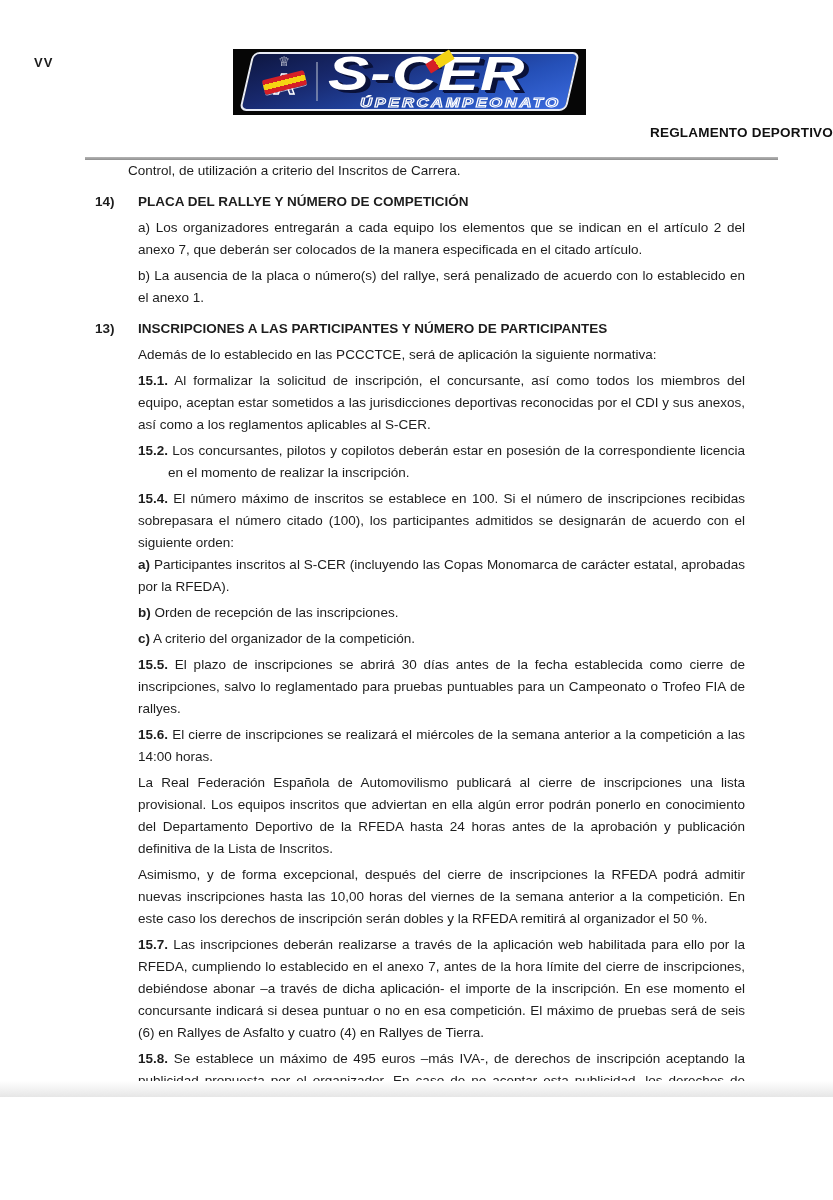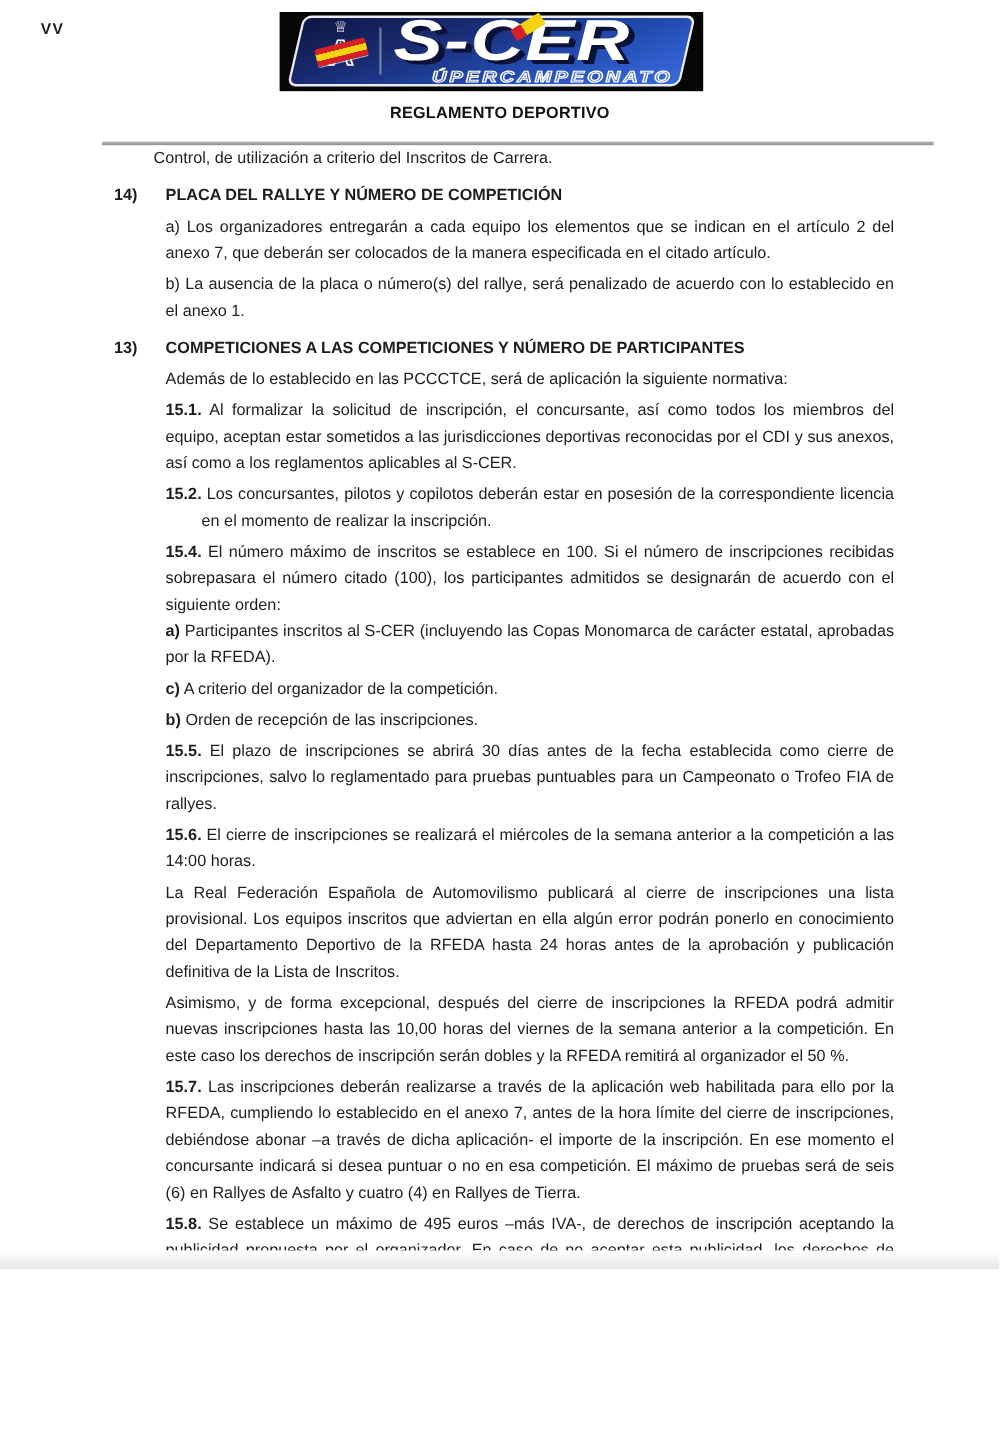--- a/index.html
+++ b/index.html
@@ -1,17 +1,17 @@
 <!DOCTYPE html>
 <html><head>
 <meta charset="utf-8">
 <style>
   html,body{margin:0;padding:0;}
   body{font-family:"Liberation Sans",sans-serif;background:#ffffff;}
-  .page{position:relative;width:833px;height:1058px;background:#ffffff;overflow:hidden;}
+  .page{position:relative;width:833px;height:1058px;background:#ffffff;overflow:hidden;margin-top:39px;}
 
   
   .watermark{position:absolute;left:34px;top:16px;font-size:13px;font-weight:bold;color:#1c1c1c;letter-spacing:1px;}
 
   
   .logo-black{position:absolute;left:233px;top:10px;width:353px;height:66px;background:#060606;}
   .logo-blue{position:absolute;left:13px;top:3px;right:13px;bottom:4px;border-radius:7px;
     transform:skewX(-13deg);border:2px solid #e9ecf5;
     background:linear-gradient(160deg,#0e1742 0%,#18296e 30%,#2550b8 70%,#3a6ade 100%);}
   .logo-content{position:absolute;left:0;top:0;right:0;bottom:0;transform:skewX(13deg);}
@@ -31,21 +31,21 @@
     text-shadow:3px 2px 0 #0a123a,4px 3px 0 #0a123a;}
   .flag-slash{position:absolute;left:178px;top:2px;width:28px;height:11px;transform:rotate(-32deg);
     background:linear-gradient(90deg,#d61f26 0 35%,#f5d313 35% 100%);z-index:3;border-radius:1px;}
   .subbrand{position:absolute;left:112px;top:41px;font-size:13px;font-weight:bold;font-style:italic;
     letter-spacing:2px;color:#ffffff;transform:scaleX(1.28);transform-origin:left top;}
   @supports (-webkit-text-stroke:1px #fff){
     .subbrand{color:rgba(255,255,255,0.10);-webkit-text-stroke:1px #ffffff;}
   }
 
   
-  .doc-title{position:absolute;left:0;right:0;top:86px;text-align:center;font-size:13.5px;
+  .doc-title{position:absolute;left:0;right:0;top:86px;text-align:right;font-size:13.5px;
     font-weight:bold;color:#111;letter-spacing:.2px;}
   .top-rule{position:absolute;left:85px;top:118px;width:693px;height:3px;
     background:linear-gradient(#b5b5b5,#8f8f8f);}
 
   
   .doc-body{position:absolute;left:95px;top:117px;width:650px;color:#1d1d1d;
     font-size:13.5px;line-height:22px;}
   .doc-body p{margin:4px 0 0 43px;text-align:justify;}
   .doc-body p.intro{margin-left:33px;}
   .doc-body p.sec{position:relative;margin-top:9px;font-weight:bold;text-align:left;}
@@ -84,28 +84,28 @@
   </div>
 
   <div class="doc-title">REGLAMENTO DEPORTIVO</div>
   <div class="top-rule"></div>
 
   <div class="doc-body">
       <p class="intro"><span>Control, de utilización a criterio del Inscritos de Carrera.</span></p>
       <p class="sec"><span class="gutter-num">14)</span><span class="b">PLACA DEL RALLYE Y NÚMERO DE COMPETICIÓN</span></p>
       <p><span>a) Los organizadores entregarán a cada equipo los elementos que se indican en el artículo 2 del anexo 7, que deberán ser colocados de la manera especificada en el citado artículo.</span></p>
       <p><span>b) La ausencia de la placa o número(s) del rallye, será penalizado de acuerdo con lo establecido en el anexo 1.</span></p>
-      <p class="sec"><span class="gutter-num">13)</span><span class="b">COMPETICIONES A LAS COMPETICIONES Y NÚMERO DE PARTICIPANTES</span></p>
+      <p class="sec"><span class="gutter-num">13)</span><span class="b">INSCRIPCIONES A LAS PARTICIPANTES Y NÚMERO DE PARTICIPANTES</span></p>
       <p><span>Además de lo establecido en las PCCCTCE, será de aplicación la siguiente normativa:</span></p>
       <p><span class="b">15.1.</span><span> Al formalizar la solicitud de inscripción, el concursante, así como todos los miembros del equipo, aceptan estar sometidos a las jurisdicciones deportivas reconocidas por el CDI y sus anexos, así como a los reglamentos aplicables al S-CER.</span></p>
       <p style="padding-left: 30px; text-indent: -30px;"><span class="b">15.2.</span><span> Los concursantes, pilotos y copilotos deberán estar en posesión de la correspondiente licencia en el momento de realizar la inscripción.</span></p>
       <p><span class="b">15.4.</span><span> El número máximo de inscritos se establece en 100. Si el número de inscripciones recibidas sobrepasara el número citado (100), los participantes admitidos se designarán de acuerdo con el siguiente orden:</span></p>
       <p class="tight"><span class="b">a)</span><span> Participantes inscritos al S-CER (incluyendo las Copas Monomarca de carácter estatal, aprobadas por la RFEDA).</span></p>
+      <p><span class="b">b)</span><span> Orden de recepción de las inscripciones.</span></p>
       <p><span class="b">c)</span><span> A criterio del organizador de la competición.</span></p>
-      <p><span class="b">b)</span><span> Orden de recepción de las inscripciones.</span></p>
       <p><span class="b">15.5.</span><span> El plazo de inscripciones se abrirá 30 días antes de la fecha establecida como cierre de inscripciones, salvo lo reglamentado para pruebas puntuables para un Campeonato o Trofeo FIA de rallyes.</span></p>
       <p><span class="b">15.6.</span><span> El cierre de inscripciones se realizará el miércoles de la semana anterior a la competición a las 14:00 horas.</span></p>
       <p><span>La Real Federación Española de Automovilismo publicará al cierre de inscripciones una lista provisional. Los equipos inscritos que adviertan en ella algún error podrán ponerlo en conocimiento del Departamento Deportivo de la RFEDA hasta 24 horas antes de la aprobación y publicación definitiva de la Lista de Inscritos.</span></p>
       <p><span>Asimismo, y de forma excepcional, después del cierre de inscripciones la RFEDA podrá admitir nuevas inscripciones hasta las 10,00 horas del viernes de la semana anterior a la competición. En este caso los derechos de inscripción serán dobles y la RFEDA remitirá al organizador el 50 %.</span></p>
       <p><span class="b">15.7.</span><span> Las inscripciones deberán realizarse a través de la aplicación web habilitada para ello por la RFEDA, cumpliendo lo establecido en el anexo 7, antes de la hora límite del cierre de inscripciones, debiéndose abonar –a través de dicha aplicación- el importe de la inscripción. En ese momento el concursante indicará si desea puntuar o no en esa competición. El máximo de pruebas será de seis (6) en Rallyes de Asfalto y cuatro (4) en Rallyes de Tierra.</span></p>
       <p><span class="b">15.8.</span><span> Se establece un máximo de 495 euros –más IVA-, de derechos de inscripción aceptando la publicidad propuesta por el organizador. En caso de no aceptar esta publicidad, los derechos de inscripción podrán ser doblados. Estos derechos </span><span class="b u">NO</span><span> incluyen GPS.</span></p>
       <p><span>Estos derechos máximos serán igualmente aplicables en las pruebas puntuables para un Campeonato o Trofeo FIA de Rallyes.</span></p>
     </div>
 
   <div class="footer-page">11</div>

